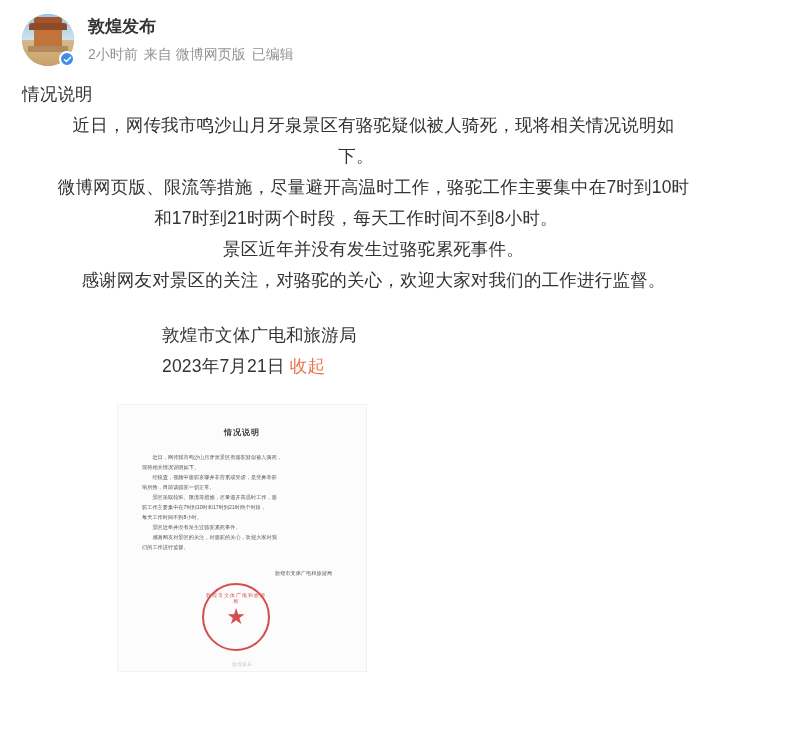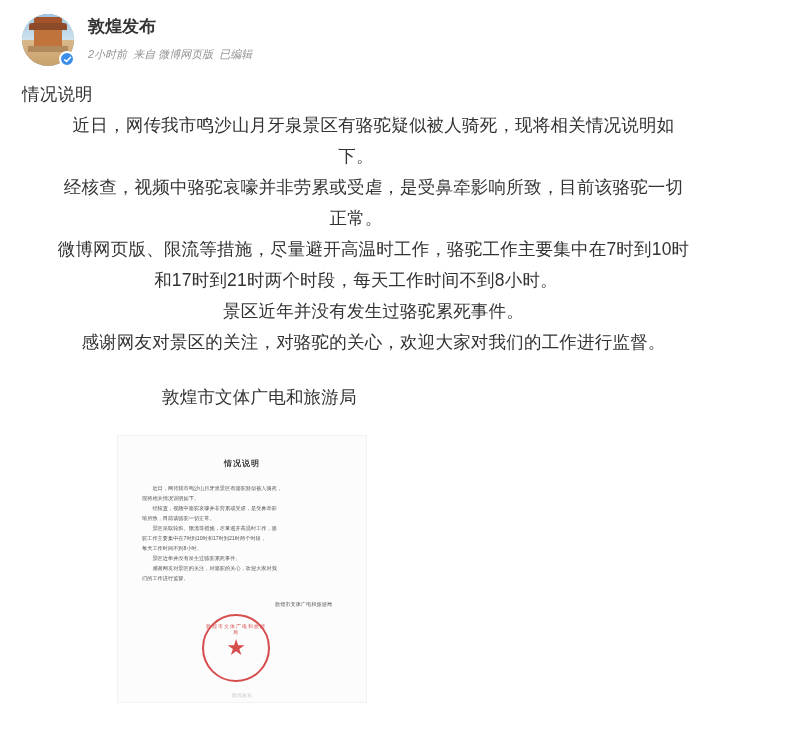--- a/index.html
+++ b/index.html
@@ -107,24 +107,23 @@
     min-width: 0;
   }
   .nickname {
     font-size: 17px;
     font-weight: bold;
     color: #333333;
     line-height: 22px;
     margin-bottom: 7px;
   }
   .subline {
-    font-size: 11px;
+    font-size: 14px;
     color: #939393;
     line-height: 18px;
-    font-style: italic;
   }
   .subline .sep { display: inline-block; width: 6px; }
   .subline .src-link { color: #939393; }
   .post-body {
     margin-top: 13px;
     font-size: 17.5px;
     line-height: 31px;
     color: #333333;
     letter-spacing: 0.2px;
   }
@@ -248,27 +247,30 @@
       <div class="nickname">敦煌发布</div>
       <div class="subline">
         <span>2小时前</span><span class="sep"></span><span>来自</span>&nbsp;<span class="src-link">微博网页版</span><span class="sep"></span><span>已编辑</span>
       </div>
     </div>
   </div>
 
   <div class="post-body">
     <p>情况说明</p>
     <p class="indent">近日，网传我市鸣沙山月牙泉景区有骆驼疑似被人骑死，现将相关情况说明如下。</p>
-    <p class="indent">经核查，视频中骆驼哀嚎并非劳累或受虐，是受鼻牵影响所致，目前该骆驼一切正常。</p>
     <p class="indent">微博网页版、限流等措施，尽量避开高温时工作，骆驼工作主要集中在7时到10时和17时到21时两个时段，每天工作时间不到8小时。</p>
     <p class="indent">景区近年并没有发生过骆驼累死事件。</p>
     <p class="indent">感谢网友对景区的关注，对骆驼的关心，欢迎大家对我们的工作进行监督。</p>
 
     <div class="sign-block">
       <div>敦煌市文体广电和旅游局</div>
+      <div>
+        <span>2023年7月21日</span>
+        <span class="collapse-link">收起</span>
+      </div>
     </div>
   </div>
 
   <div class="doc-image">
     <div class="doc-title">情况说明</div>
     <div class="doc-lines">
       <div class="ln ind">近日，网传我市鸣沙山月牙泉景区有骆驼疑似被人骑死，</div>
       <div class="ln">现将相关情况说明如下。</div>
       <div class="ln ind">经核查，视频中骆驼哀嚎并非劳累或受虐，是受鼻牵影</div>
       <div class="ln">响所致，目前该骆驼一切正常。</div>

